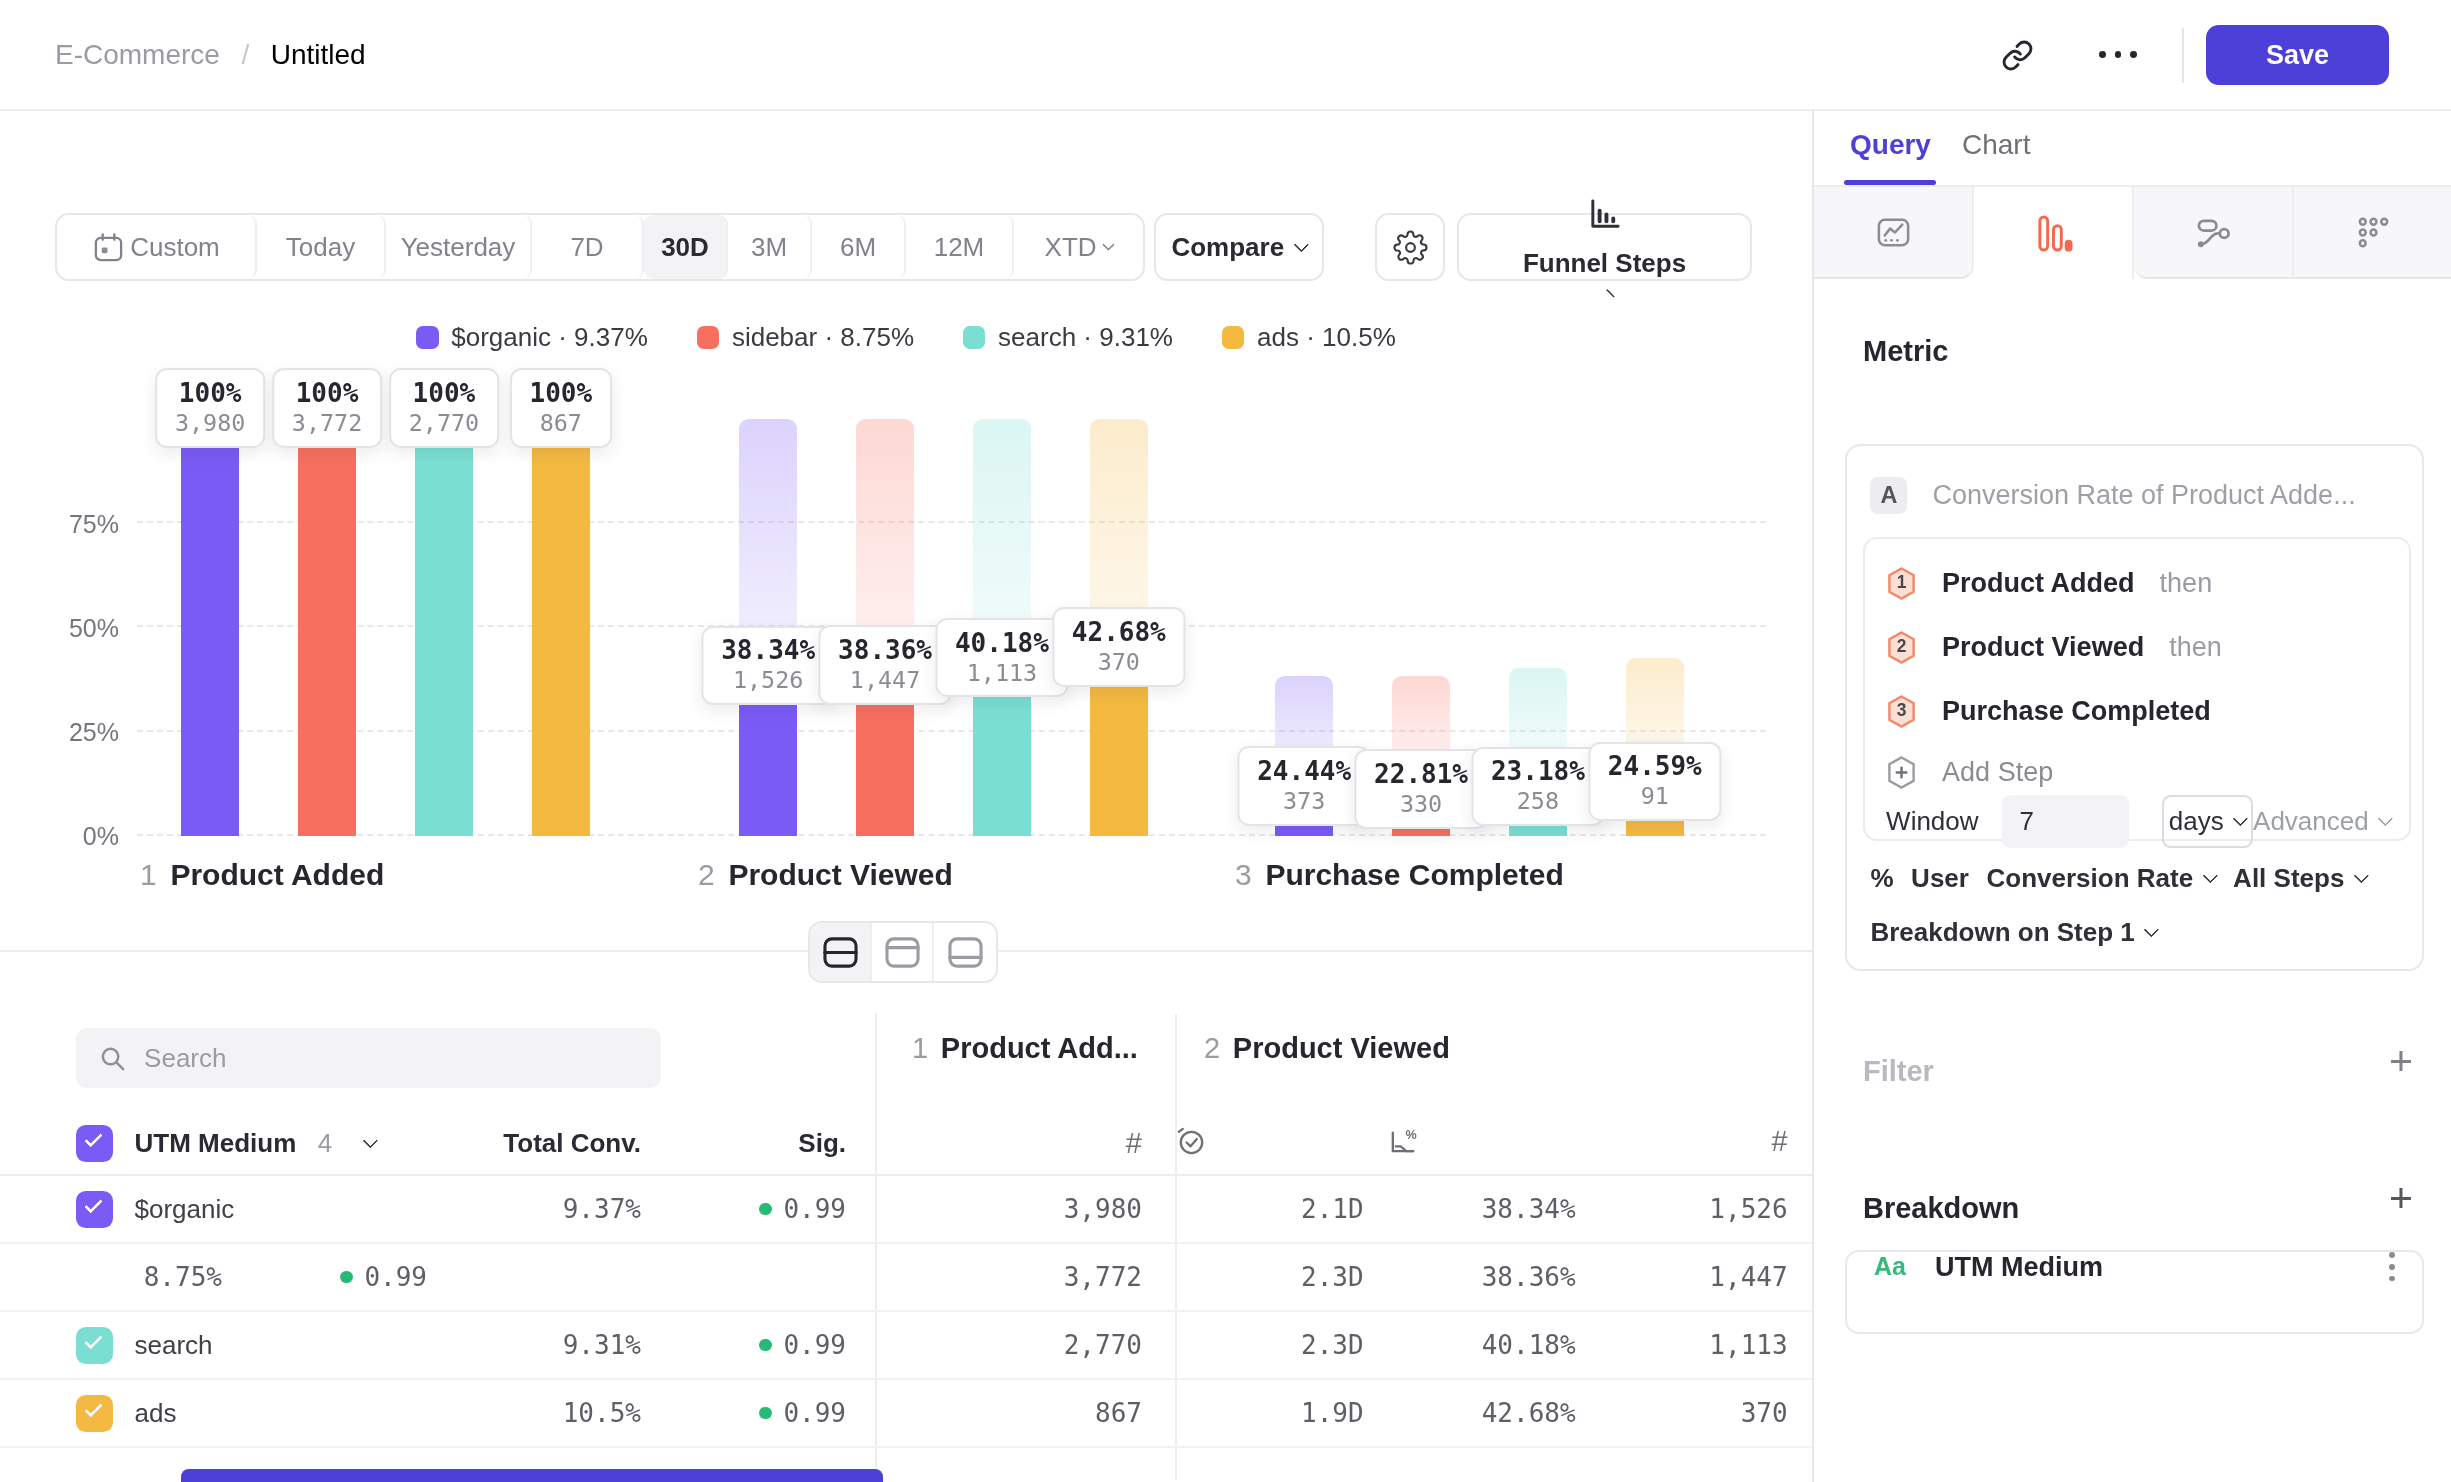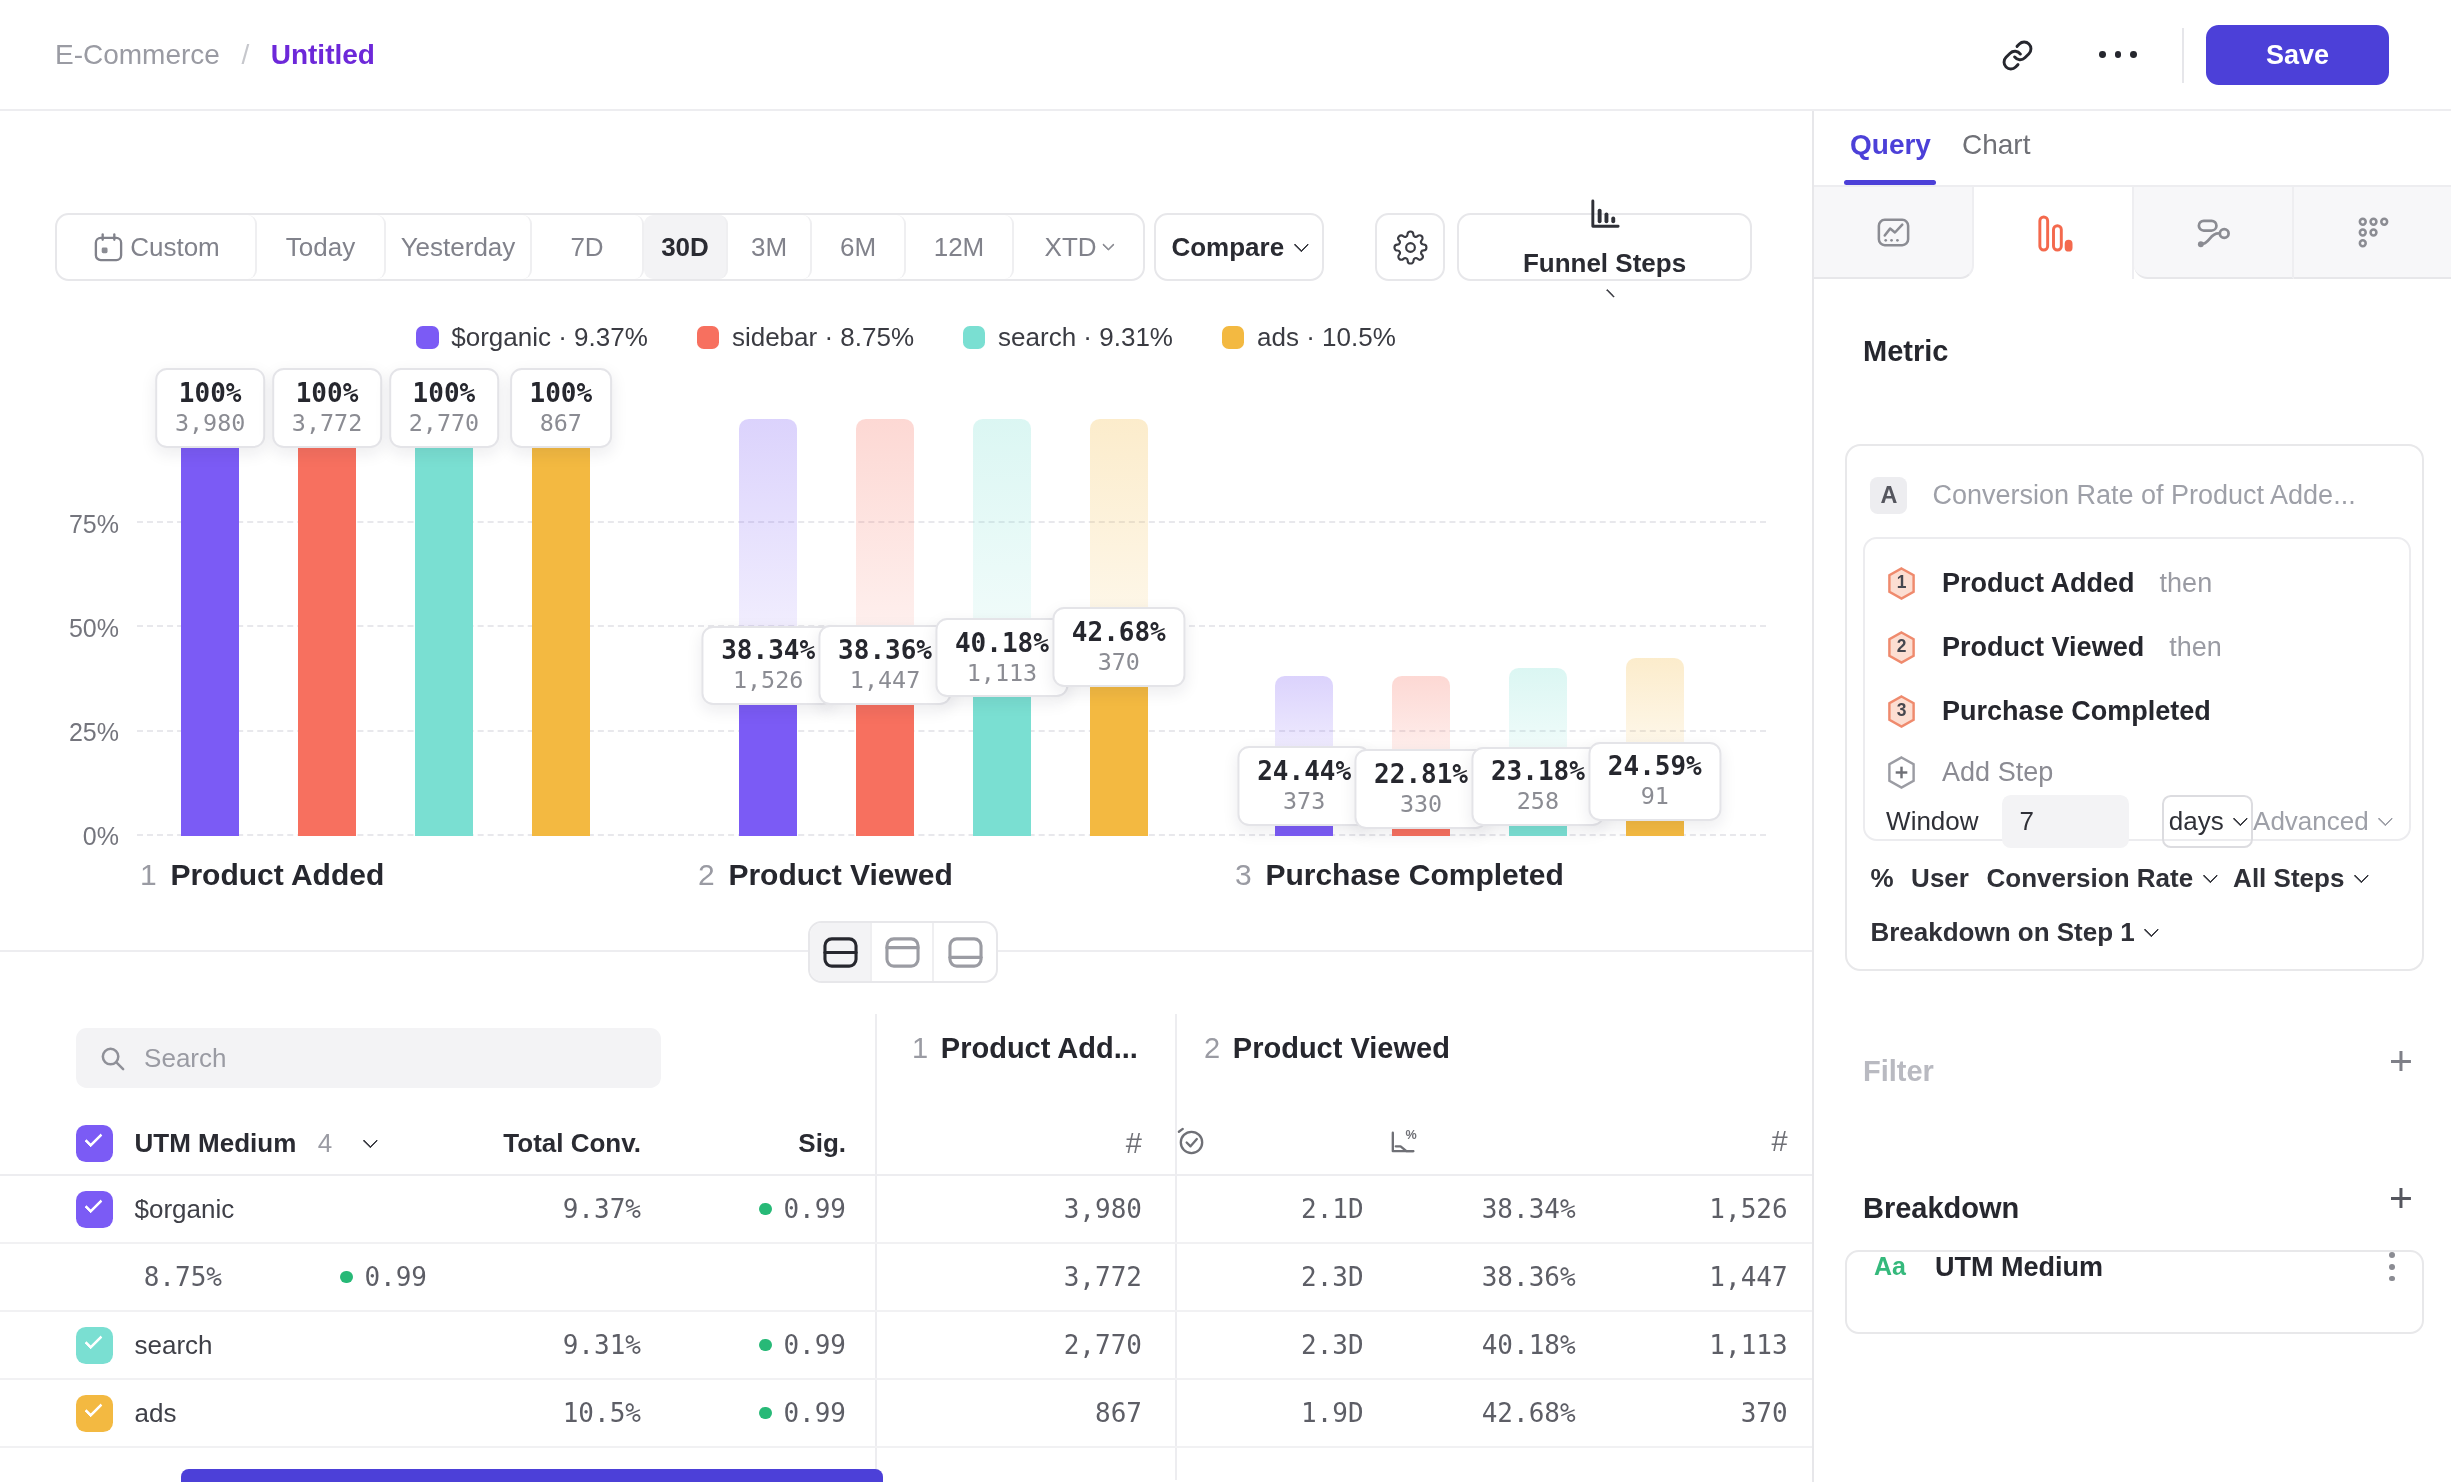--- a/index.html
+++ b/index.html
@@ -12,21 +12,21 @@
     border-radius:1px; margin-left:11.7px; }
   svg { display:block; }
 
   
   #app-header { position:absolute; left:0; top:0; width:2452px; height:111px;
     border-bottom:2px solid #ededf0; background:#fff; }
   #breadcrumb { position:absolute; left:55px; top:0; height:109px; display:flex;
     align-items:center; gap:21.5px; font-size:28px; }
   #breadcrumb .proj { color:#9a9ba3; }
   #breadcrumb .sep  { color:#c6c7cc; }
-  #breadcrumb .cur  { color:#6d28d9; font-weight:700; }
+  #breadcrumb .cur  { color:#000000; font-weight:400; }
   #hdr-link { left:2001px; top:39px; color:#26272e; }
   #hdr-dots { left:2099px; top:51px; display:flex; gap:8.8px; }
   #hdr-dots i { width:6.8px; height:6.8px; border-radius:50%; background:#26272e; }
   #hdr-div { left:2182px; top:28px; width:2px; height:55px; background:#e6e6ea; }
   #save-btn { left:2206px; top:25px; width:183px; height:60px; border-radius:12.7px;
     background:var(--accent,#4c40d8); color:#fff; font-size:27px; font-weight:600;
     display:flex; align-items:center; justify-content:center; }
 
   
   #range-group { left:55px; top:213px; height:68px; display:flex; border:2px solid #e7e7ea;

